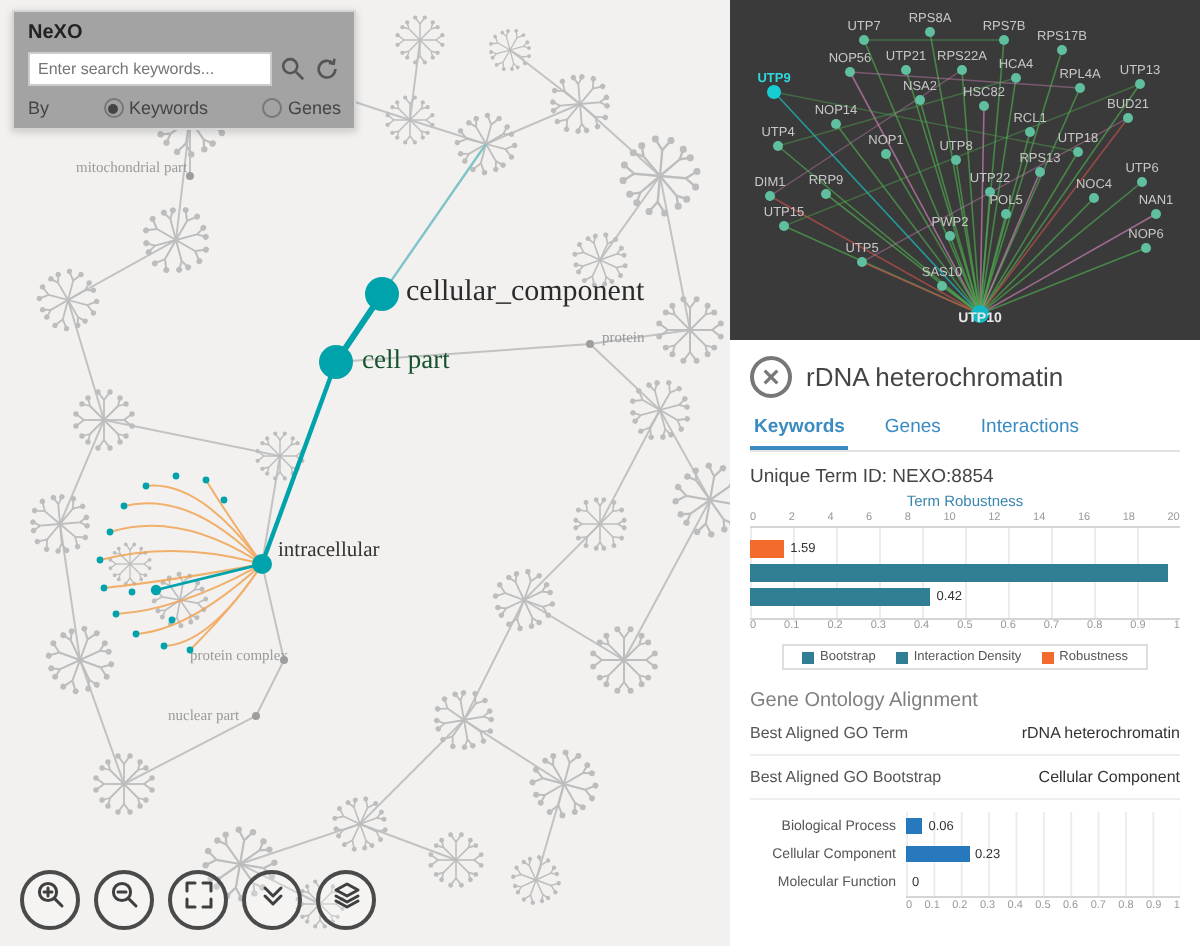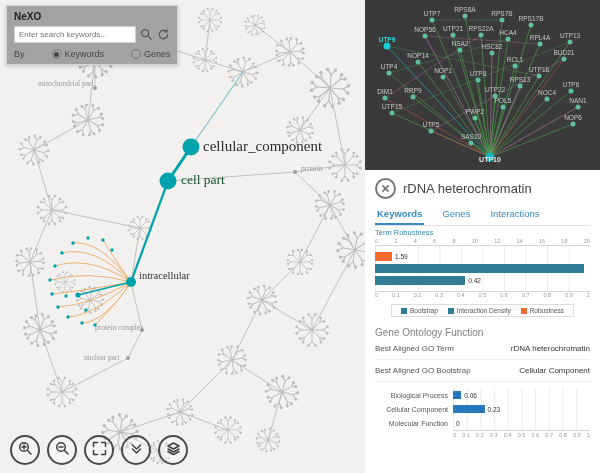--- a/index.html
+++ b/index.html
@@ -50,21 +50,21 @@
     position:absolute;left:365px;top:170px;width:235px;height:303px;background:#fff;
     box-sizing:border-box;padding:8px 10px;overflow:hidden;
   }
   .panel-header{display:flex;align-items:center;gap:7px;}
   .close-btn{width:17px;height:17px;border:2px solid #777;border-radius:50%;display:flex;align-items:center;justify-content:center;flex:none;cursor:pointer;}
   .panel-title{font-size:13px;color:#444;font-weight:500;}
   .tabs{display:flex;gap:16px;margin-top:9px;border-bottom:1px solid #e3e3e3;}
   .tab{font-size:9.5px;color:#3a8bc2;padding:0 2px 4px;cursor:pointer;}
   .tab.active{border-bottom:2px solid #3a8bc2;font-weight:bold;}
   .uid{margin-top:7px;font-size:9.5px;color:#444;}
-  .axis-label{font-size:7.5px;color:#3a87ad;text-align:left;margin:2px 0 1px;}
+  .axis-label{font-size:7.5px;color:#3a87ad;text-align:center;margin:2px 0 1px;}
   .ticks{display:flex;justify-content:space-between;font-size:5.5px;color:#999;line-height:7px;}
   .plot{
     position:relative;border-top:1px solid #d5d5d5;border-bottom:1px solid #d5d5d5;padding:3px 0;
     background:linear-gradient(to right,#ececec 1px,transparent 1px) 0 0/10% 100% repeat-x;
   }
   .bar-row{height:9px;margin:3px 0;display:flex;align-items:center;}
   .tbar{height:9px;}
   .bar-label{font-size:6.5px;color:#333;margin-left:3px;}
   .legend{margin:5px auto 0;display:flex;justify-content:center;width:fit-content;border:1px solid #ddd;padding:2px 4px;}
   .lg-item{display:flex;align-items:center;gap:3px;font-size:6.5px;color:#555;padding:0 5px;}
@@ -401,20 +401,21 @@
       </div>
       <div class="panel-title">rDNA heterochromatin</div>
     </div>
 
     <div class="tabs">
       <span class="tab active">Keywords</span>
       <span class="tab">Genes</span>
       <span class="tab">Interactions</span>
     </div>
 
+    <div class="uid">Unique Term ID: NEXO:8854</div>
 
     <div>
       <div class="axis-label">Term Robustness</div>
       <div class="ticks">
           <span>0</span>
           <span>2</span>
           <span>4</span>
           <span>6</span>
           <span>8</span>
           <span>10</span>
@@ -459,21 +460,21 @@
             <span class="sw" style="background: rgb(47, 126, 147);"></span>
             <span>Interaction Density</span>
           </div>
           <div class="lg-item">
             <span class="sw" style="background: rgb(242, 107, 44);"></span>
             <span>Robustness</span>
           </div>
         </div>
     </div>
 
-    <div class="section-h">Gene Ontology Function</div>
+    <div class="section-h">Gene Ontology Alignment</div>
     <div>
         <div class="align-row">
           <span>Best Aligned GO Term</span>
           <span class="align-val">rDNA heterochromatin</span>
         </div>
         <div class="align-row">
           <span>Best Aligned GO Bootstrap</span>
           <span class="align-val">Cellular Component</span>
         </div>
       </div>

